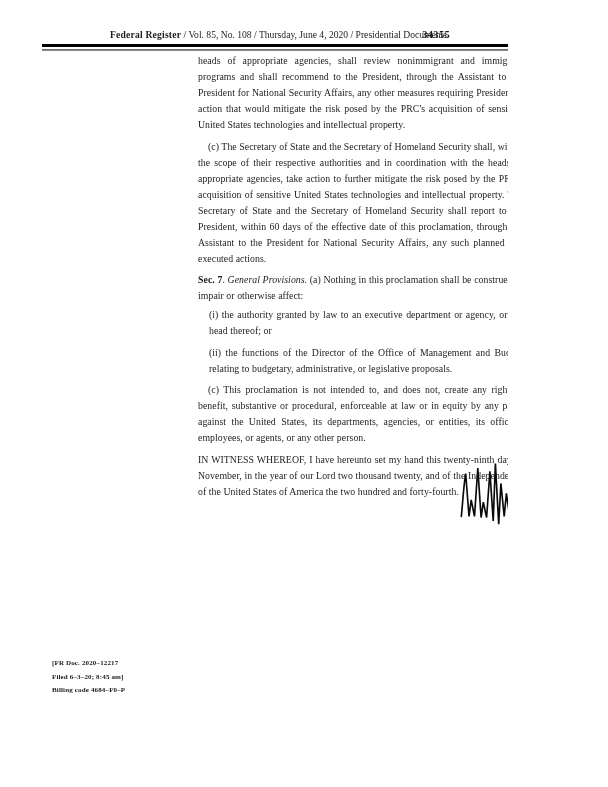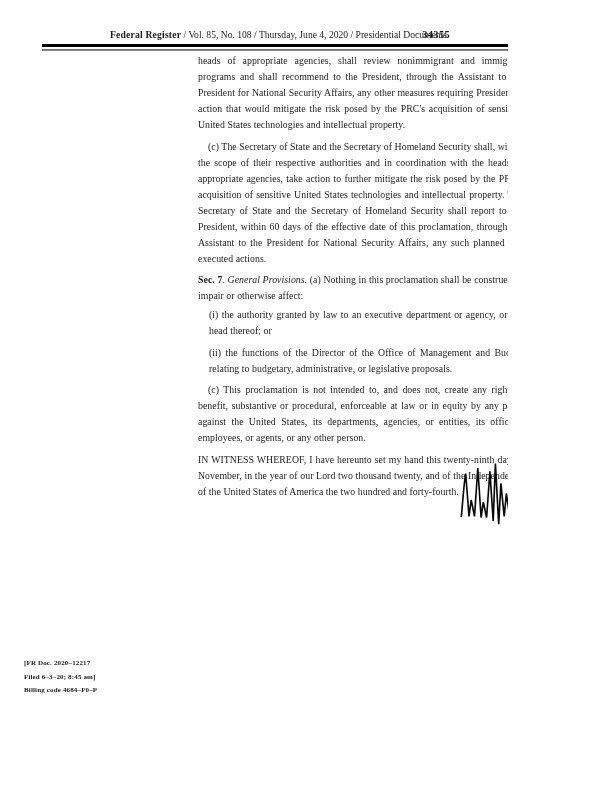--- a/index.html
+++ b/index.html
@@ -33,21 +33,21 @@
   .para{margin:0 0 5.5px 0;}
   .p-ind{text-indent:10px;}
   .p-list{margin-left:11px;}
   .p-sec{margin-bottom:3px;}
   .b{font-weight:bold;}
   .i{font-style:italic;}
   
   .sig{position:absolute;left:458px;top:459px;width:110px;height:72px;}
   
   .doc-footer{
-    position:absolute;left:24px;top:657px;
+    position:absolute;left:52px;top:657px;
     font-size:7px;font-weight:bold;line-height:13.5px;
     letter-spacing:.15px;
   }
 </style>
 </head>
 <body>
 
 <div class="page">
 
   <div class="running-head">

